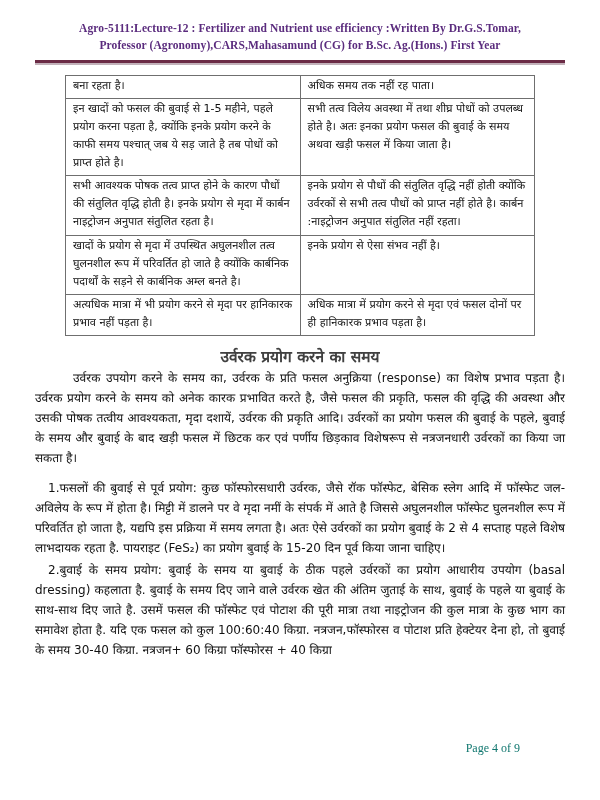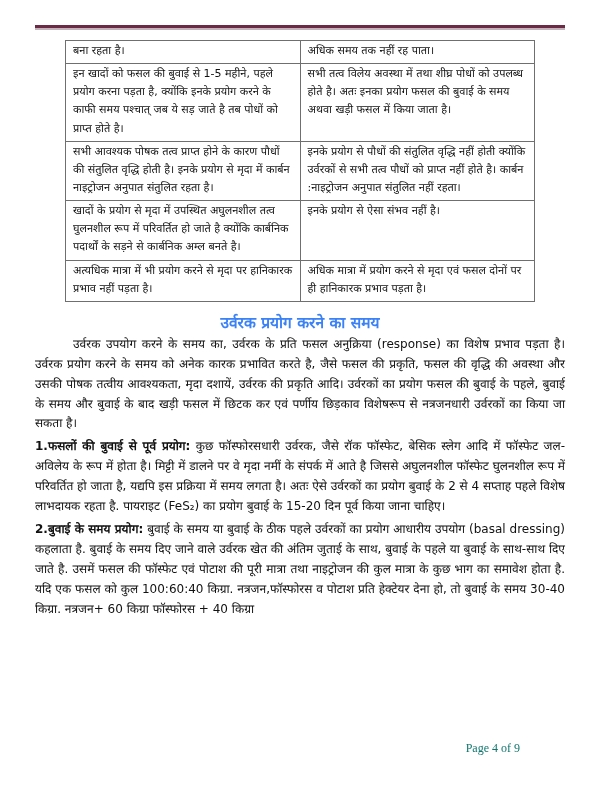--- a/index.html
+++ b/index.html
@@ -41,55 +41,59 @@
     padding:1px 7px 3px 7px;
     font-size:11px;
     line-height:1.65;
     text-align:left;
     word-break:break-word;
     margin-top:32px;
   }
   .red-h1 {
     margin:9px 0 2px 0;
     text-align:center;
-    color:#3b82f6;
+    color:#404040;
     font-weight:bold;
     font-size:15.5px;
   }
   .red-h2 {
     margin:2px 0 6px 0;
     text-align:center;
     color:#e80b0b;
     font-weight:bold;
     font-size:16px;
     font-family:"Liberation Serif", serif;
   }
   .para {
     margin:0;
     font-size:12px;
     line-height:1.66;
     text-align:justify;
   }
-  .para.intro { text-indent:38px; margin-bottom:3px; }
+  .para.intro { text-indent:38px; margin-bottom:10px; }
   .para.numbered { margin-top:3px; }
-  .lead { font-weight:bold; }
+  .lead { font-weight:normal;margin-left:13px; }
   .page-footer {
     position:absolute;
     right:80px;
     bottom:44px;
     font-family:"Liberation Serif", serif;
     font-size:12px;
     color:#0f766e;
   }
 </style>
 </head>
 <body>
 
 <div class="page">
 
+  <div class="doc-header">
+    <div>Agro-5111:Lecture-12  : Fertilizer and Nutrient use efficiency :Written By Dr.G.S.Tomar,</div>
+    <div>Professor (Agronomy),CARS,Mahasamund (CG) for B.Sc. Ag.(Hons.) First Year</div>
+  </div>
 
   <div class="header-rule"></div>
 
   <table class="cmp">
     <tbody>
       <tr>
         <td>बना रहता है।</td>
         <td>अधिक समय तक नहीं रह पाता।</td>
       </tr>
       <tr>

